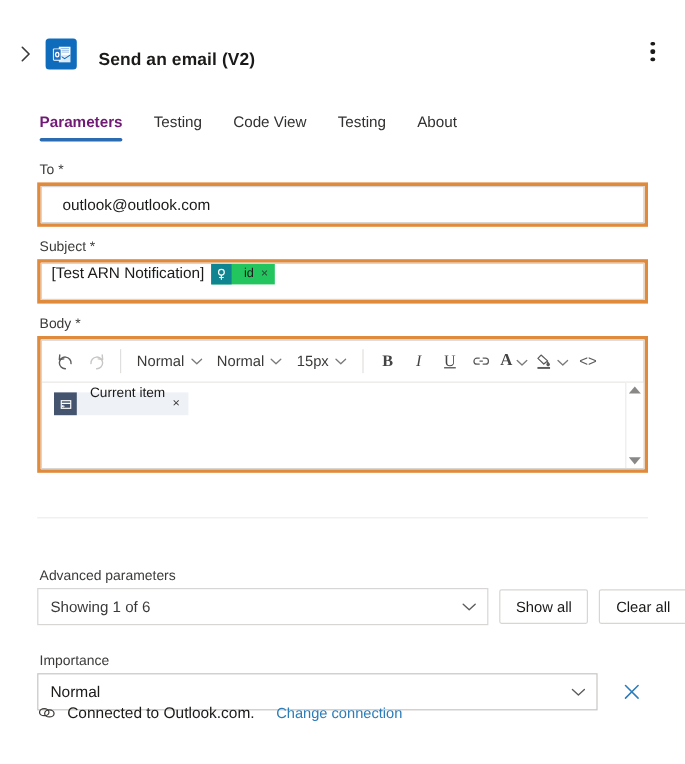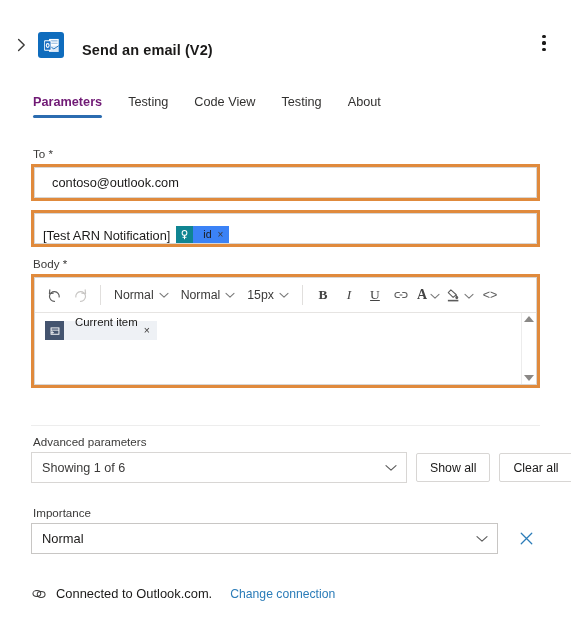--- a/index.html
+++ b/index.html
@@ -50,45 +50,45 @@
     position: relative; cursor: pointer; white-space: nowrap;
   }
   .tab:last-child { margin-right: 0; }
   .tab.active { font-weight: 700; color: #701a75; }
   .tab.active::after {
     content: ""; position: absolute; left: 0; right: 0; bottom: 0;
     height: 2.6px; background: #2b6cb0; border-radius: 2px;
   }
 
   
-  .form { padding: 0 31px; margin-top: 28px; }
+  .form { padding: 0 31px; margin-top: 16px; }
   .field-label {
     font-size: 11.6px; color: #3b3a39; margin: 0 0 3px 2px; line-height: 15px;
   }
 
   .hl {                       
     border: 3px solid #e08a3c;
     padding: 0; background: #fff;
   }
   .hl.hl-to, .hl.hl-subject { margin-bottom: 9px; }
 
   .text-input {
     height: 31px; border: 1px solid #d8d6d4; background: #fff;
     display: flex; align-items: center; padding: 0 10px;
     font-size: 12.8px; color: #1b1a19;
   }
   .text-input .value { padding-left: 7px; }
 
   
-  .subject-line { display: flex; align-items: flex-end; gap: 0; height: 31px;
+  .subject-line { display: flex; align-items: flex-start; gap: 0; height: 31px;
     border: 1px solid #d8d6d4; background: #fff; padding: 0 8px; }
   .subject-text { font-size: 12.8px; color: #1b1a19; white-space: nowrap; }
   .token {
     display: inline-flex; align-items: center; margin-left: 6px; height: 17px;
-    background: #3b82f6; font-size: 10.6px; color: #1b1a19;
+    background: #22c55e; font-size: 10.6px; color: #1b1a19;
   }
   .token .tok-icon {
     width: 17px; height: 17px; background: #0f8592;
     display: flex; align-items: center; justify-content: center; flex: 0 0 auto;
   }
   .token .tok-label { padding: 0 6px 0 10px; line-height: 17px; }
   .token .tok-x { padding-right: 6px; color: #3b3a39; font-size: 10px; cursor: pointer; line-height: 17px; }
 
   
   .hl-body { margin-bottom: 0; }
@@ -134,21 +134,21 @@
     align-items: center; padding: 3px 0;
   }
   .vscroll .arrow { width: 0; height: 0; cursor: pointer; }
   .vscroll .up { border-left: 5px solid transparent; border-right: 5px solid transparent; border-bottom: 6px solid #8a8886; }
   .vscroll .down { border-left: 5px solid transparent; border-right: 5px solid transparent; border-top: 6px solid #8a8886; }
 
   
   .divider { height: 1px; background: #ededed; margin: 37px 31px 0 31px; }
 
   
-  .adv { padding: 0 31px; margin-top: 8px; }
+  .adv { padding: 0 31px; margin-top: 40px; }
   .row { display: flex; align-items: center; gap: 9px; }
   .select {
     flex: 0 0 auto; width: 376px; height: 31px; border: 1px solid #d8d6d4; background: #fff;
     display: flex; align-items: center; padding: 0 9px 0 10px;
     font-size: 12.6px; color: #3b3a39; cursor: pointer;
   }
   .select .sel-val { flex: 1 1 auto; }
   .select .caret { color: #5c5c5c; }
   .btn {
     height: 29px; padding: 0 13px; border: 1px solid #d8d6d4; border-radius: 2px;
@@ -218,24 +218,25 @@
     <div class="tab">Code View</div>
     <div class="tab">Testing</div>
     <div class="tab">About</div>
   </div>
 
   <div class="form">
 
     <div class="field-label">To *</div>
     <div class="hl hl-to">
       <div class="text-input">
-        <span class="value">contoso@outlook.com</span>
-      </div>
-    </div>
-
+        <span class="value">outlook@outlook.com</span>
+      </div>
+    </div>
+
+    <div class="field-label">Subject *</div>
     <div class="hl hl-subject">
       <div class="subject-line">
         <span class="subject-text">[Test ARN Notification]</span>
         <span class="token">
           <span class="tok-icon">
             <svg width="11" height="11" viewBox="0 0 12 12" aria-hidden="true">
               <circle cx="6" cy="4.3" r="2.6" fill="none" stroke="#ffffff" stroke-width="1.1"></circle>
               <path d="M6 7.0 V10.6 M4.3 9.0 H7.7" stroke="#ffffff" stroke-width="1.1" stroke-linecap="round"></path>
             </svg>
           </span>

